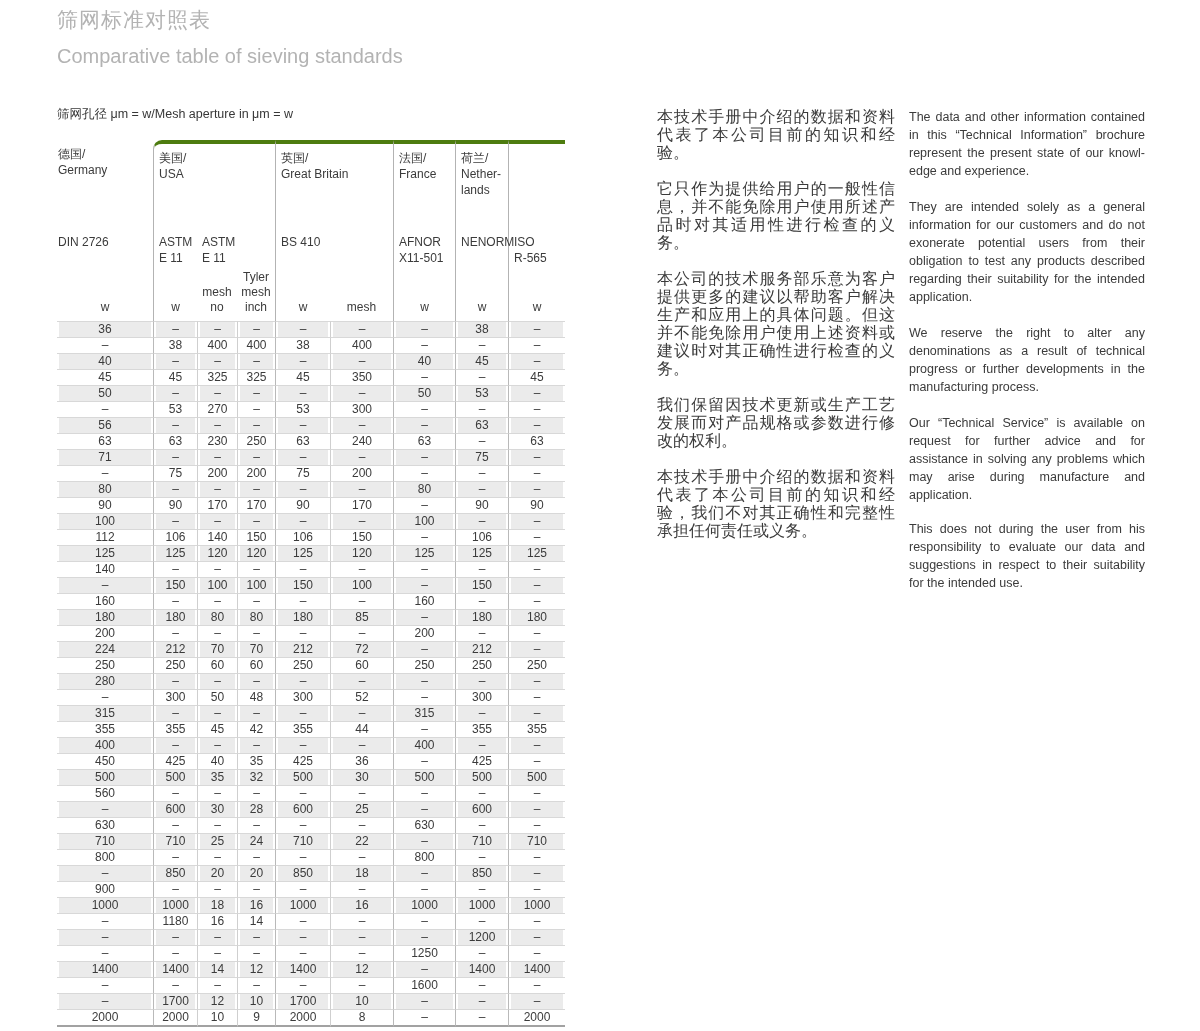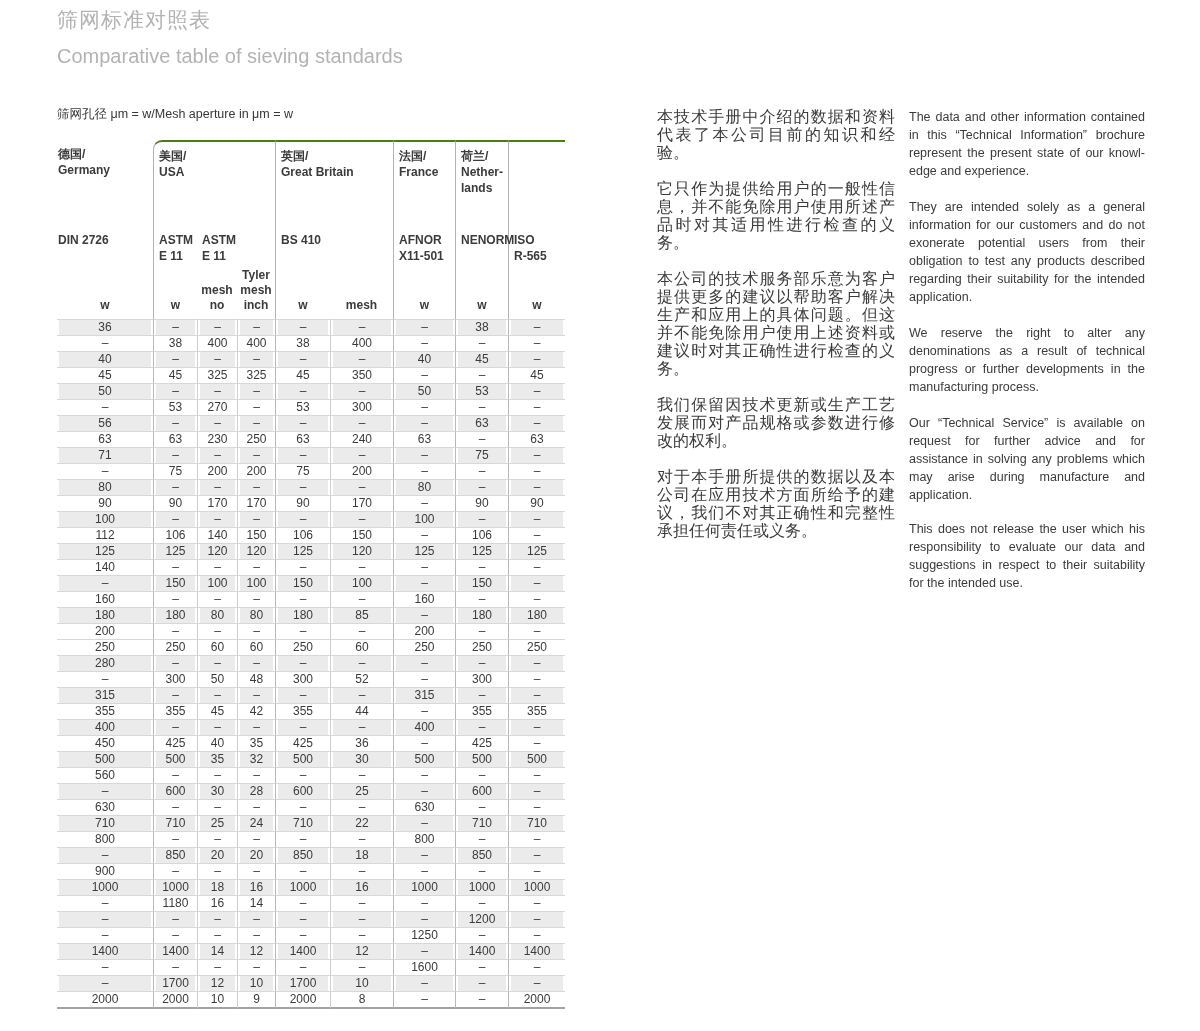--- a/index.html
+++ b/index.html
@@ -10,31 +10,31 @@
   }
   .title-zh{position:absolute;left:57px;top:6px;font-size:21px;font-weight:400;color:#b3b3b3;margin:0;letter-spacing:1px;}
   .title-en{position:absolute;left:57px;top:45px;font-size:20px;font-weight:400;color:#b3b3b3;margin:0;}
   .subtitle{position:absolute;left:57px;top:106px;font-size:12.5px;color:#373737;}
 
   table.sieve{
     position:absolute;left:57px;top:140px;width:508px;
     border-collapse:separate;border-spacing:0;table-layout:fixed;
     font-size:12px;color:#3b3b3b;
   }
-  table.sieve th{font-weight:700;padding:0;margin:8px;}
+  table.sieve th{font-weight:400;padding:0;margin:8px;}
   
   tr.hr1 th{height:84px;vertical-align:top;text-align:left;padding-top:6px;padding-left:5px;white-space:pre-line;line-height:16px;}
   tr.hr1 th.c0{padding-left:1px;}
   tr.hr2 th{height:36px;vertical-align:top;text-align:left;padding-left:5px;white-space:pre-line;line-height:16px;}
   tr.hr2 th.c0{padding-left:1px;}
   tr.hr3 th{height:44px;vertical-align:bottom;text-align:center;padding-bottom:6px;white-space:pre-line;line-height:15px;}
   
   .gs{border-left:1px solid #b3b3b3;}
   
-  tr.hr1 th.bt{border-top:2px solid #4d7c0f;}
+  tr.hr1 th.bt{border-top:4px solid #4d7c0f;}
   tr.hr1 th.rnd{border-top-left-radius:9px;}
   
   table.sieve td{
     height:15px;line-height:15px;padding:0;text-align:center;
     border-top:1px solid #d8d8d8;overflow:hidden;
   }
   table.sieve td.il{border-left:1px solid #cfcfcf;}
   table.sieve td.gs{border-left:1px solid #b9b9b9;}
   tr.shade td{background:#ebebeb;box-shadow:inset 2px 0 0 #ffffff, inset -2px 0 0 #ffffff;}
   tbody tr:last-child td{border-bottom:2px solid #a2a2a2;}
@@ -327,20 +327,31 @@
           <td class="c0">200</td>
           <td class="c1 gs">–</td>
           <td class="c2 il">–</td>
           <td class="c3 il">–</td>
           <td class="c4 gs">–</td>
           <td class="c5 il">–</td>
           <td class="c6 gs">200</td>
           <td class="c7 gs">–</td>
           <td class="c8 gs">–</td>
         </tr>
+        <tr class="shade">
+          <td class="c0">224</td>
+          <td class="c1 gs">212</td>
+          <td class="c2 il">70</td>
+          <td class="c3 il">70</td>
+          <td class="c4 gs">212</td>
+          <td class="c5 il">72</td>
+          <td class="c6 gs">–</td>
+          <td class="c7 gs">212</td>
+          <td class="c8 gs">–</td>
+        </tr>
         <tr>
           <td class="c0">250</td>
           <td class="c1 gs">250</td>
           <td class="c2 il">60</td>
           <td class="c3 il">60</td>
           <td class="c4 gs">250</td>
           <td class="c5 il">60</td>
           <td class="c6 gs">250</td>
           <td class="c7 gs">250</td>
           <td class="c8 gs">250</td>
@@ -588,24 +599,24 @@
           <td class="c8 gs">2000</td>
         </tr>
       </tbody>
   </table>
 
   <section class="notes notes-zh">
     <div class="p">本技术手册中介绍的数据和资料代表了本公司目前的知识和经验。</div>
     <div class="p">它只作为提供给用户的一般性信息，并不能免除用户使用所述产品时对其适用性进行检查的义务。</div>
     <div class="p">本公司的技术服务部乐意为客户提供更多的建议以帮助客户解决生产和应用上的具体问题。但这并不能免除用户使用上述资料或建议时对其正确性进行检查的义务。</div>
     <div class="p">我们保留因技术更新或生产工艺发展而对产品规格或参数进行修改的权利。</div>
-    <div class="p">对于本手册所提供的数据以及本公司在应用技术方面所给予的建议，我们不对其正确性和完整性承担任何责任或义务。</div>
+    <div class="p">本技术手册中介绍的数据和资料代表了本公司目前的知识和经验，我们不对其正确性和完整性承担任何责任或义务。</div>
   </section>
 
   <section class="notes notes-en">
     <div class="p">The data and other information contained in this “Technical Information” brochure represent the present state of our knowl­edge and experience.</div>
     <div class="p">They are intended solely as a general information for our customers and do not exonerate potential users from their obligation to test any products described regarding their suitability for the intended application.</div>
     <div class="p">We reserve the right to alter any denomina­tions as a result of technical progress or further developments in the manufacturing process.</div>
     <div class="p nogap">Our “Technical Service” is available on request for further advice and for assistance in solving any problems which may arise during manufacture and application.</div>
-    <div class="p">This does not release the user which his responsibility to evaluate our data and suggestions in respect to their suitability for the intended use.</div>
+    <div class="p">This does not during the user from his responsibility to evaluate our data and suggestions in respect to their suitability for the intended use.</div>
   </section>
 
 </main>
 
 </body></html>

